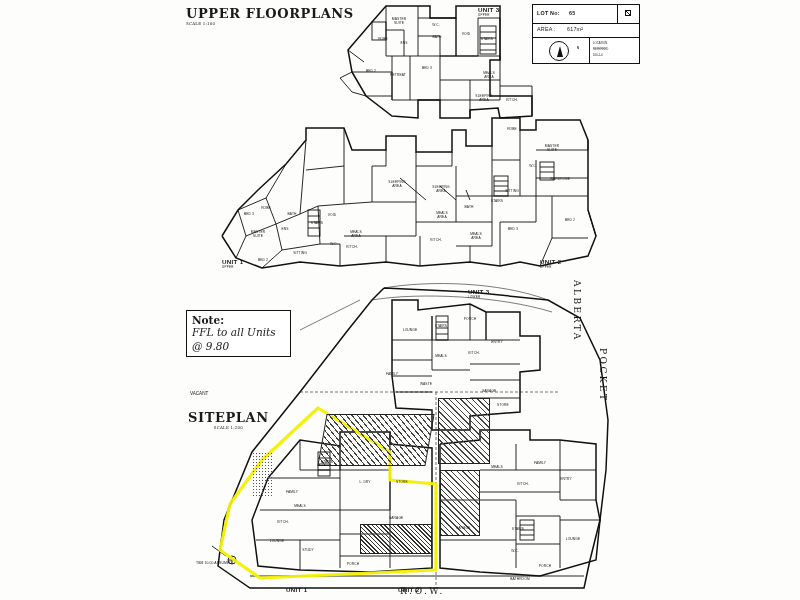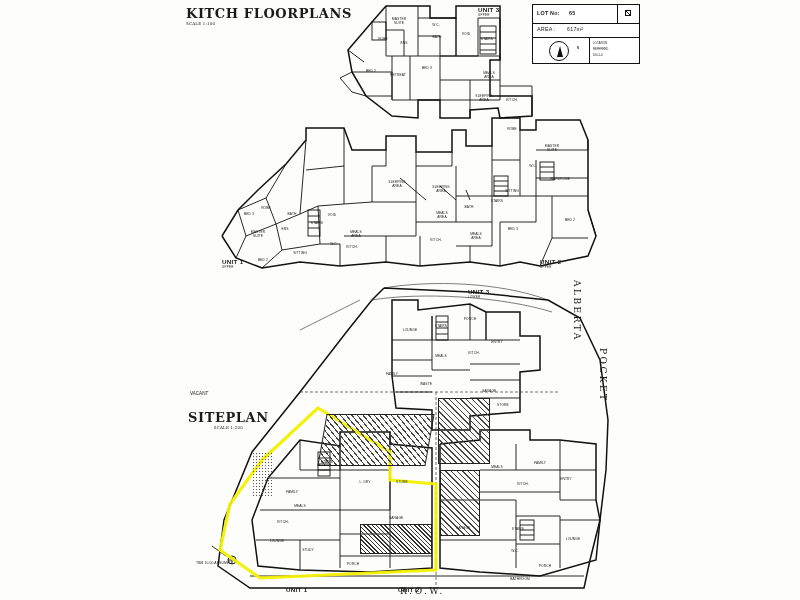--- a/index.html
+++ b/index.html
@@ -413,29 +413,34 @@
       <div class="north-needle" style="left:7px; top:4px;"></div>
     </div>
     <span class="txt xtiny b" style="left:44px; top:42px;">N</span>
 
     <span class="txt xtiny" style="left:60px; top:37px;">LOCATION</span>
     <span class="txt xtiny" style="left:60px; top:43px;">REFERRED</span>
     <span class="txt xtiny" style="left:60px; top:49px;">100-1-4</span>
   </div>
 
   <div class="heading" style="left:186px; top:6px; font-size:13px;">
-    <span>KITCH FLOORPLANS</span>
+    <span>UPPER FLOORPLANS</span>
     <span class="sub">SCALE 1:100</span>
   </div>
 
   <div class="heading" style="left:188px; top:410px; font-size:13px;text-align:center;">
     <span>SITEPLAN</span>
     <span class="sub">SCALE 1:200</span>
   </div>
 
+  <div id="note-box">
+    <div class="note-title">Note:</div>
+    <div class="note-line">FFL to all Units</div>
+    <div class="note-line">@ 9.80</div>
+  </div>
 
   <div class="street vert" style="left:582px; top:280px;">ALBERTA</div>
   <div class="street vert" style="left:608px; top:348px;">POCKET</div>
   <div class="street" style="left:400px; top:586px;">R.O.W.</div>
 
   <span class="txt sm" style="left:190px; top:392px;">VACANT</span>
   <span class="txt tiny" style="left:196px; top:562px;">TBM 10.00 ASSUMED</span>
 
   <div class="unit-lbl" style="left:478px; top:6px;">
     <span>UNIT 3</span>

